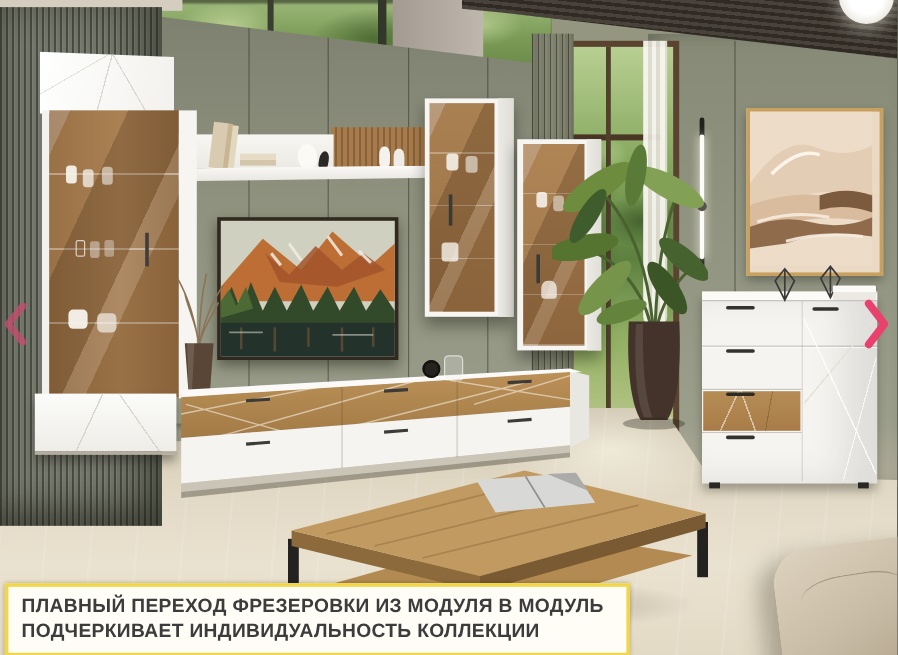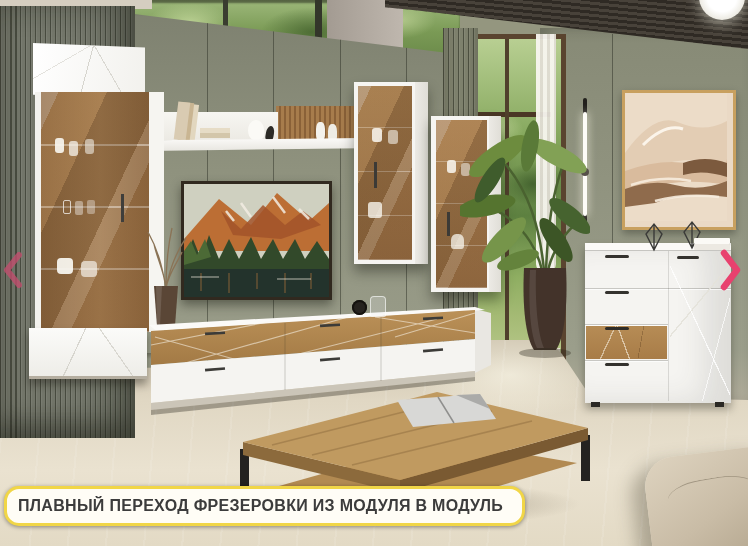--- a/index.html
+++ b/index.html
@@ -2,21 +2,21 @@
 <html><head>
 <meta charset="utf-8">
 <style>
   html,body{margin:0;padding:0;background:#222;}
   #scene{position:relative;width:748px;height:546px;overflow:hidden;
          font-family:"Liberation Sans",sans-serif;background:#94967f;}
   .abs{position:absolute;}
   .noselect{user-select:none;}
   
   #caption{position:absolute;left:4px;top:486px;width:494px;
-           background:#fffdf6;border:3px solid #f1d647;border-radius:15px;
+           background:#fffdf6;border:3px solid #f1d647;border-radius:0;
            padding:6px 10px 7px 11px;box-shadow:0 1px 4px rgba(0,0,0,.4);}
   #caption .cap-line{display:block;font-size:16px;line-height:21px;font-weight:700;
            color:#3c3c3c;letter-spacing:.3px;white-space:nowrap;}
   
   .arrow{position:absolute;cursor:pointer;}
   .slats2{background-image:repeating-linear-gradient(90deg,
           rgba(30,33,22,.5) 0 1.5px, rgba(255,255,255,.06) 1.5px 2.5px, rgba(0,0,0,0) 2.5px 5px);}
 </style>
 </head>
 <body>
@@ -315,15 +315,16 @@
 
   <svg class="arrow" style="left:2px;top:250px;opacity:.8;" width="22" height="40" viewBox="0 0 22 40">
     <polyline points="17,5 5,20 17,35" fill="none" stroke="#c14f6e" stroke-width="6" stroke-linecap="round" stroke-linejoin="round"></polyline>
   </svg>
   <svg class="arrow" style="left:718px;top:248px;" width="24" height="44" viewBox="0 0 24 44">
     <polyline points="6,5 19,22 6,39" fill="none" stroke="#e8416e" stroke-width="6.5" stroke-linecap="round" stroke-linejoin="round"></polyline>
   </svg>
 
   <div id="caption" class="noselect">
     <span class="cap-line">ПЛАВНЫЙ ПЕРЕХОД ФРЕЗЕРОВКИ ИЗ МОДУЛЯ В МОДУЛЬ</span>
+    <span class="cap-line">ПОДЧЕРКИВАЕТ ИНДИВИДУАЛЬНОСТЬ КОЛЛЕКЦИИ</span>
   </div>
 
 </div>
 
 </body></html>

